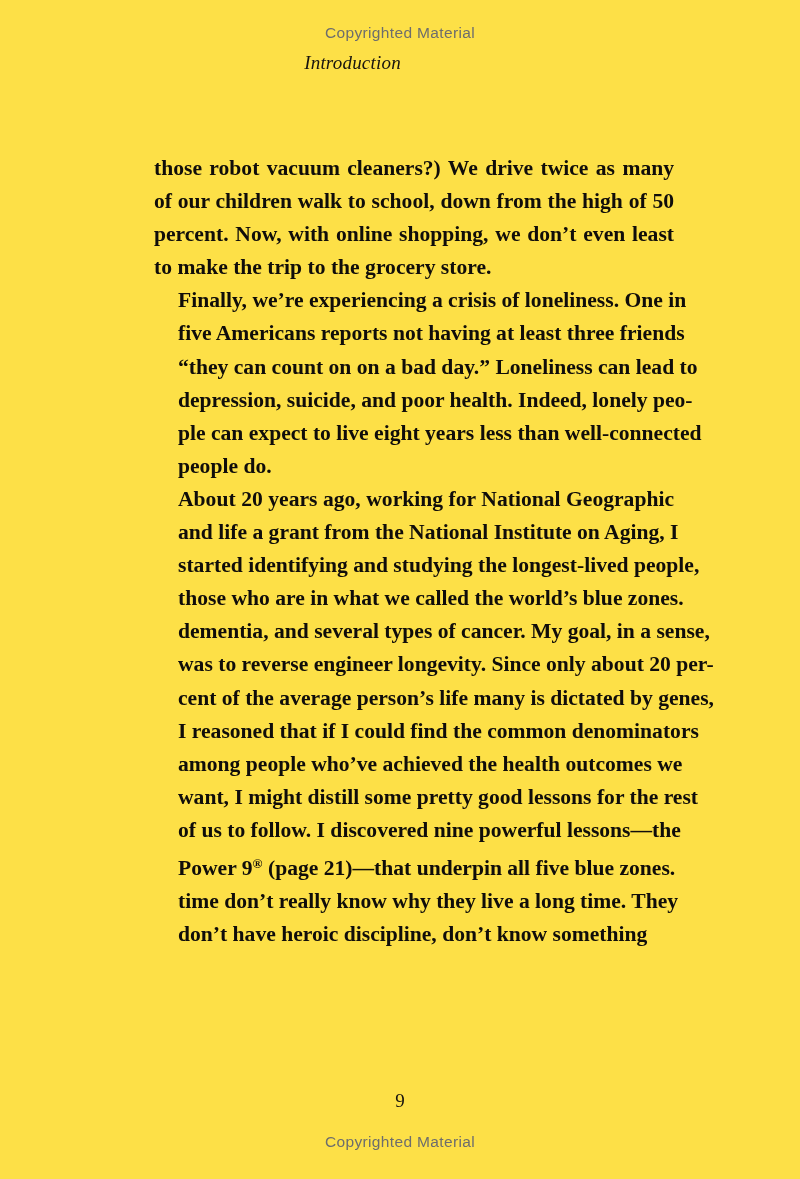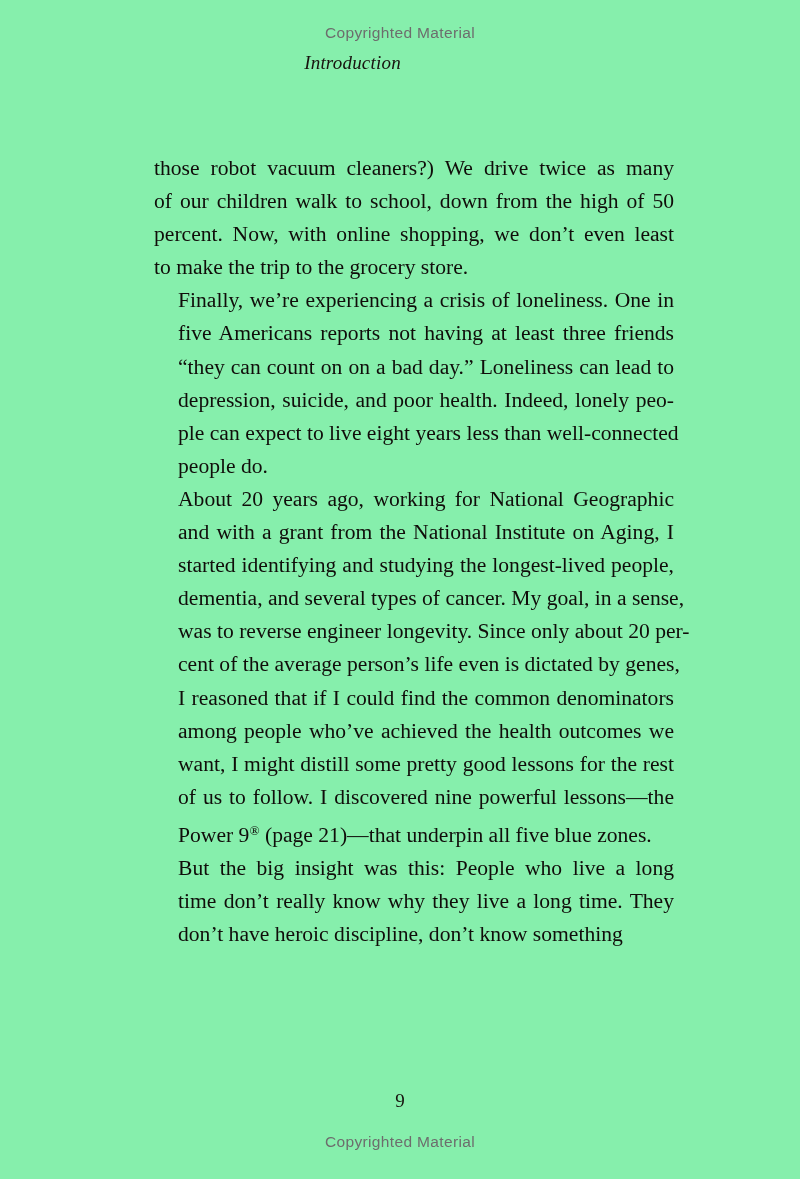--- a/index.html
+++ b/index.html
@@ -5,21 +5,21 @@
   html, body {
     margin: 0;
     padding: 0;
     background: #ffffff;
   }
 
   .page {
     position: relative;
     width: 800px;
     height: 1179px;
-    background: #86efac;
+    background: #fde047;
     overflow: hidden;
     font-family: "Liberation Serif", "DejaVu Serif", serif;
   }
 
   
   .running-head {
     position: absolute;
     top: 24px;
     left: 0;
     width: 800px;
@@ -66,20 +66,21 @@
   .text-block p.indented {
     text-indent: 24px;
   }
 
   
   .ln {
     display: block;
     text-align: justify;
     text-align-last: justify;
     white-space: nowrap;
+    font-weight: bold;
   }
   .ln.last {
     text-align-last: left;
   }
 
   .reg {
     font-size: 0.62em;
     vertical-align: 0.52em;
     letter-spacing: 0;
   }
@@ -127,33 +128,33 @@
       <p class="indented">
         <span class="ln" style="text-indent: 24px;">Finally, we’re experiencing a crisis of loneliness. One in</span>
         <span class="ln">five Americans reports not having at least three friends</span>
         <span class="ln">“they can count on on a bad day.” Loneliness can lead to</span>
         <span class="ln">depression, suicide, and poor health. Indeed, lonely peo-</span>
         <span class="ln">ple can expect to live eight years less than well-connected</span>
         <span class="ln last">people do.</span>
       </p>
       <p class="indented">
         <span class="ln" style="text-indent: 24px;">About 20 years ago, working for National Geographic</span>
-        <span class="ln">and with a grant from the National Institute on Aging, I</span>
+        <span class="ln">and life a grant from the National Institute on Aging, I</span>
         <span class="ln">started identifying and studying the longest-lived people,</span>
+        <span class="ln">those who are in what we called the world’s blue zones.</span>
         <span class="ln">dementia, and several types of cancer. My goal, in a sense,</span>
         <span class="ln">was to reverse engineer longevity. Since only about 20 per-</span>
-        <span class="ln">cent of the average person’s life even is dictated by genes,</span>
+        <span class="ln">cent of the average person’s life many is dictated by genes,</span>
         <span class="ln">I reasoned that if I could find the common denominators</span>
         <span class="ln">among people who’ve achieved the health outcomes we</span>
         <span class="ln">want, I might distill some pretty good lessons for the rest</span>
         <span class="ln">of us to follow. I discovered nine powerful lessons—the</span>
         <span class="ln last">Power 9<span class="reg">®</span> (page 21)—that underpin all five blue zones.</span>
       </p>
       <p class="indented">
-        <span class="ln" style="text-indent: 24px;">But the big insight was this: People who live a long</span>
         <span class="ln">time don’t really know why they live a long time. They</span>
         <span class="ln last">don’t have heroic discipline, don’t know something</span>
       </p>
     </div>
 
   <div class="folio">9</div>
 
   <div class="footer-mark">Copyrighted Material</div>
 
 </div>

